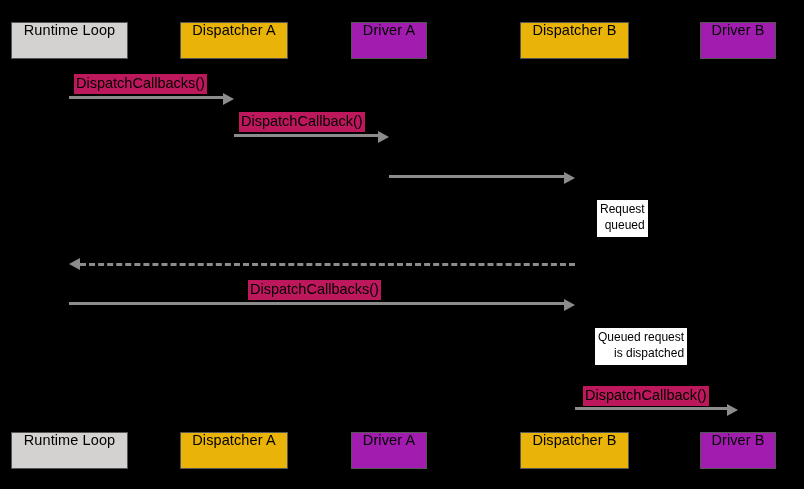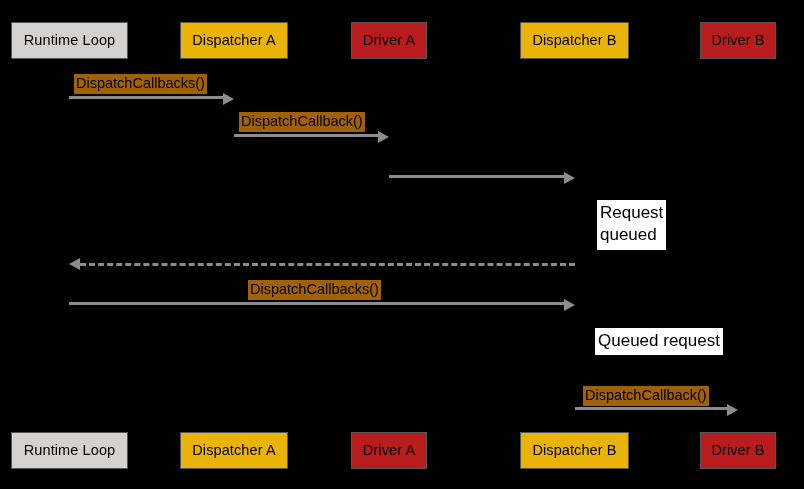--- a/index.html
+++ b/index.html
@@ -14,32 +14,32 @@
     background: #000000;
     overflow: hidden;
     font-family: "Liberation Sans", sans-serif;
   }
 
   
   .lifebox {
     position: absolute;
     box-sizing: border-box;
     display: flex;
-    align-items: center;
+    align-items: flex-start;
     justify-content: center;
     border: 1px solid #555555;
     color: #000000;
     font-size: 14.5px;
     line-height: 1;
     white-space: nowrap;
     letter-spacing: .1px;
   }
   .lifebox.gray  { background: #d4d2d0; }
   .lifebox.blue  { background: #eab308; }
-  .lifebox.green { background: #b91c1c; }
+  .lifebox.green { background: #a21caf; }
 
   
   .arrow {
     position: absolute;
     height: 3px;
     background: #8c8c8c;
   }
   .arrow.dashed {
     height: 0;
     background: none;
@@ -51,36 +51,36 @@
     height: 0;
     border-top: 6px solid transparent;
     border-bottom: 6px solid transparent;
   }
   .arrowhead.right { border-left: 11px solid #8c8c8c; }
   .arrowhead.left  { border-right: 11px solid #8c8c8c; }
 
   
   .msglabel {
     position: absolute;
-    background: #a16207;
+    background: #be185d;
     color: #000000;
     font-size: 14.5px;
     line-height: 1.16;
     white-space: nowrap;
     padding: 1px 2px 2px 2px;
   }
 
   
   .note {
     position: absolute;
     background: #ffffff;
     color: #000000;
-    font-size: 17px;
+    font-size: 12px;
     line-height: 1.32;
-    text-align: left;
+    text-align: right;
     padding: 2px 3px 3px 3px;
     white-space: nowrap;
   }
   .note .nline { display: block; }
 </style>
 </head>
 <body>
 
 <div id="canvas">
 
@@ -118,20 +118,21 @@
 
   <div class="arrow dashed" style="left:80px; top:263px; width:495px;"></div>
   <div class="arrowhead left" style="left:69px; top:258px;"></div>
 
   <div class="arrow" style="left:69px; top:302px; width:495px;"></div>
   <div class="arrowhead right" style="left:564px; top:299px;"></div>
   <div class="msglabel" style="left:248px; top:280px;">DispatchCallbacks()</div>
 
   <div class="note" style="left:595px; top:328px;">
     <span class="nline">Queued request</span>
+    <span class="nline">is dispatched</span>
   </div>
 
   <div class="arrow" style="left:575px; top:407px; width:152px;"></div>
   <div class="arrowhead right" style="left:727px; top:404px;"></div>
   <div class="msglabel" style="left:583px; top:386px;">DispatchCallback()</div>
 
   <div class="lifebox gray" style="left:11px;  top:432px; width:117px; height:37px;">
     <span>Runtime Loop</span>
   </div>
   <div class="lifebox blue" style="left:180px; top:432px; width:108px; height:37px;">

